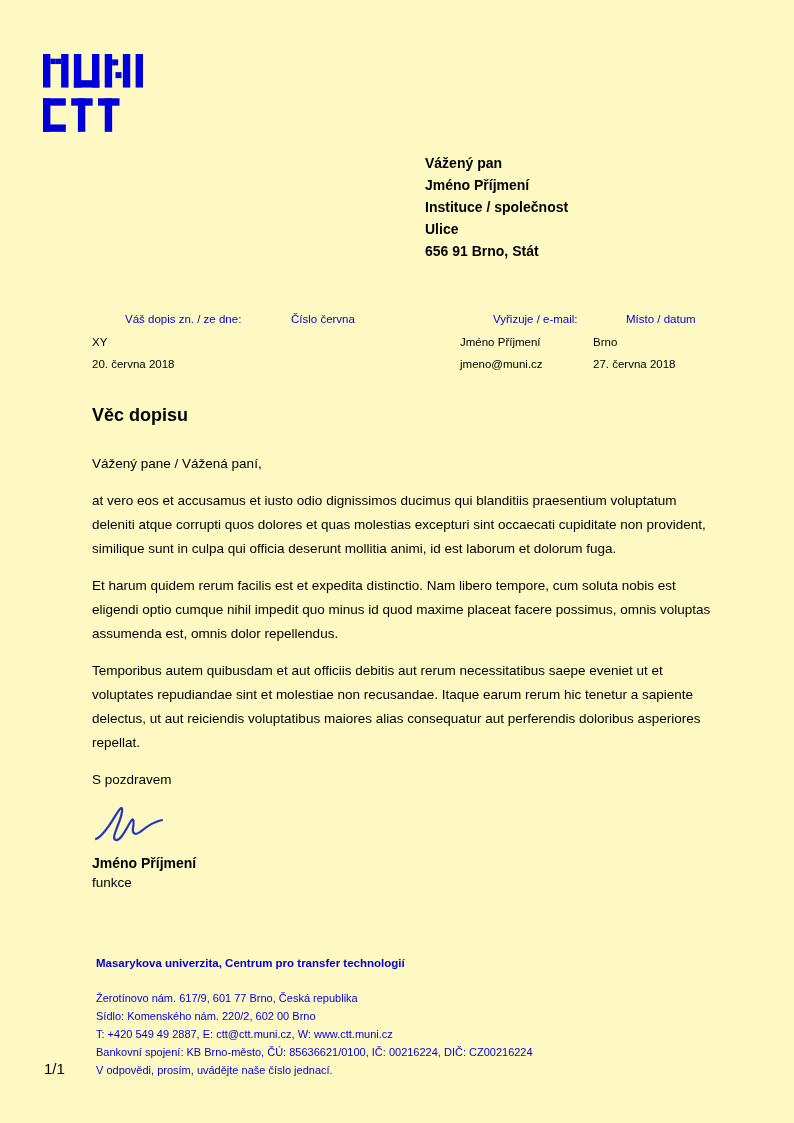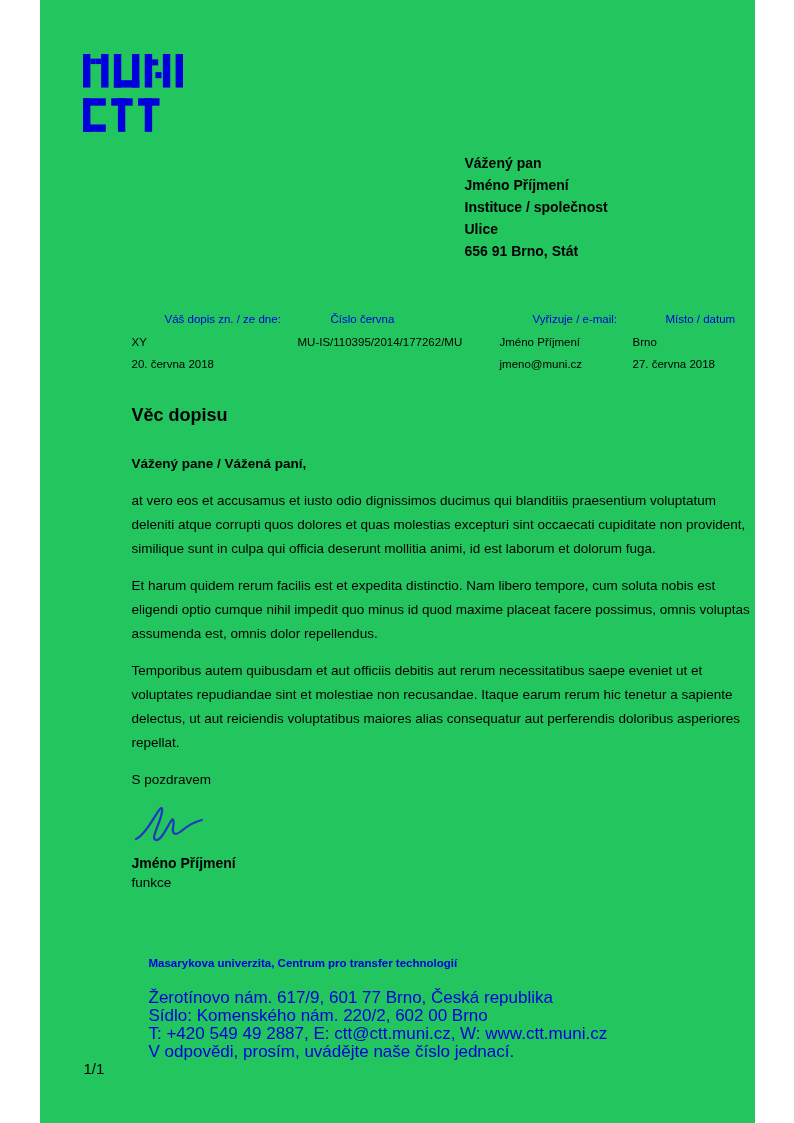--- a/index.html
+++ b/index.html
@@ -2,24 +2,24 @@
 <html lang="cs"><head>
 <meta charset="utf-8">
 <title>Letter</title>
 <style>
   * { margin: 0; padding: 0; box-sizing: border-box; }
   html, body { background: #ffffff; }
   body { font-family: "Liberation Sans", sans-serif; color: #000000; }
 
   .page {
     position: relative;
-    width: 715px;
+    width: 794px;
     height: 1123px;
     margin: 0 auto;
-    background: #22c55e;
+    background: #fef9c3;
     overflow: hidden;
   }
 
   
   .logo { position: absolute; left: 43px; top: 54px; width: 100px; }
   .logo svg { display: block; width: 100%; height: auto; }
 
   
   .recipient {
     position: absolute; left: 425px; top: 152px;
@@ -38,33 +38,33 @@
 
   
   .subject { position: absolute; left: 92px; top: 405px; font-size: 18px; font-weight: bold; }
 
   
   .body-block {
     position: absolute; left: 92px; top: 452px; width: 620px;
     font-size: 13.5px; line-height: 24px; color: #000;
   }
   .body-block p { margin: 0 0 13px 0; }
-  .salutation { margin-bottom: 13px; font-weight: bold; }
+  .salutation { margin-bottom: 13px; }
   .closing { margin-top: 4px; margin-bottom: 4px; }
 
   .signature { width: 80px; height: 44px; margin: 2px 0 4px 2px; }
   .signature svg { display: block; }
 
   .signer-name { font-size: 14px; font-weight: bold; line-height: 20px; }
   .signer-role { font-size: 13.5px; line-height: 20px; }
 
   
-  .footer { position: absolute; left: 109px; top: 957px; width: 640px; color: #0000dc; }
+  .footer { position: absolute; left: 96px; top: 957px; width: 640px; color: #0000dc; }
   .footer-org { font-size: 11.5px; font-weight: bold; margin-bottom: 20px; }
-  .footer-line { font-size: 17px; line-height: 18px; }
+  .footer-line { font-size: 11px; line-height: 18px; }
 
   .page-number {
     position: absolute; left: 44px; top: 1060px;
     font-size: 15px; color: #000;
   }
 </style>
 </head>
 <body>
 
 <div class="page">
@@ -113,21 +113,20 @@
   </div>
 
   <div class="meta">
     <div class="meta-col c0">
       <div class="meta-label">Váš dopis zn. / ze dne:</div>
       <div class="meta-value">XY</div>
       <div class="meta-value">20. června 2018</div>
     </div>
     <div class="meta-col c1">
       <div class="meta-label">Číslo června</div>
-      <div class="meta-value">MU-IS/110395/2014/177262/MU</div>
     </div>
     <div class="meta-col c2">
       <div class="meta-label">Vyřizuje / e-mail:</div>
       <div class="meta-value">Jméno Příjmení</div>
       <div class="meta-value">jmeno@muni.cz</div>
     </div>
     <div class="meta-col c3">
       <div class="meta-label">Místo / datum</div>
       <div class="meta-value">Brno</div>
       <div class="meta-value">27. června 2018</div>
@@ -151,18 +150,19 @@
 
     <div class="signer-name">Jméno Příjmení</div>
     <div class="signer-role">funkce</div>
   </div>
 
   <div class="footer">
     <div class="footer-org">Masarykova univerzita, Centrum pro transfer technologií</div>
     <div class="footer-line">Žerotínovo nám. 617/9, 601 77 Brno, Česká republika</div>
     <div class="footer-line">Sídlo: Komenského nám. 220/2, 602 00 Brno</div>
     <div class="footer-line">T: +420 549 49 2887, E: ctt@ctt.muni.cz, W: www.ctt.muni.cz</div>
+    <div class="footer-line">Bankovní spojení: KB Brno-město, ČÚ: 85636621/0100, IČ: 00216224, DIČ: CZ00216224</div>
     <div class="footer-line">V odpovědi, prosím, uvádějte naše číslo jednací.</div>
   </div>
 
   <div class="page-number">1/1</div>
 
 </div>
 
 </body></html>

